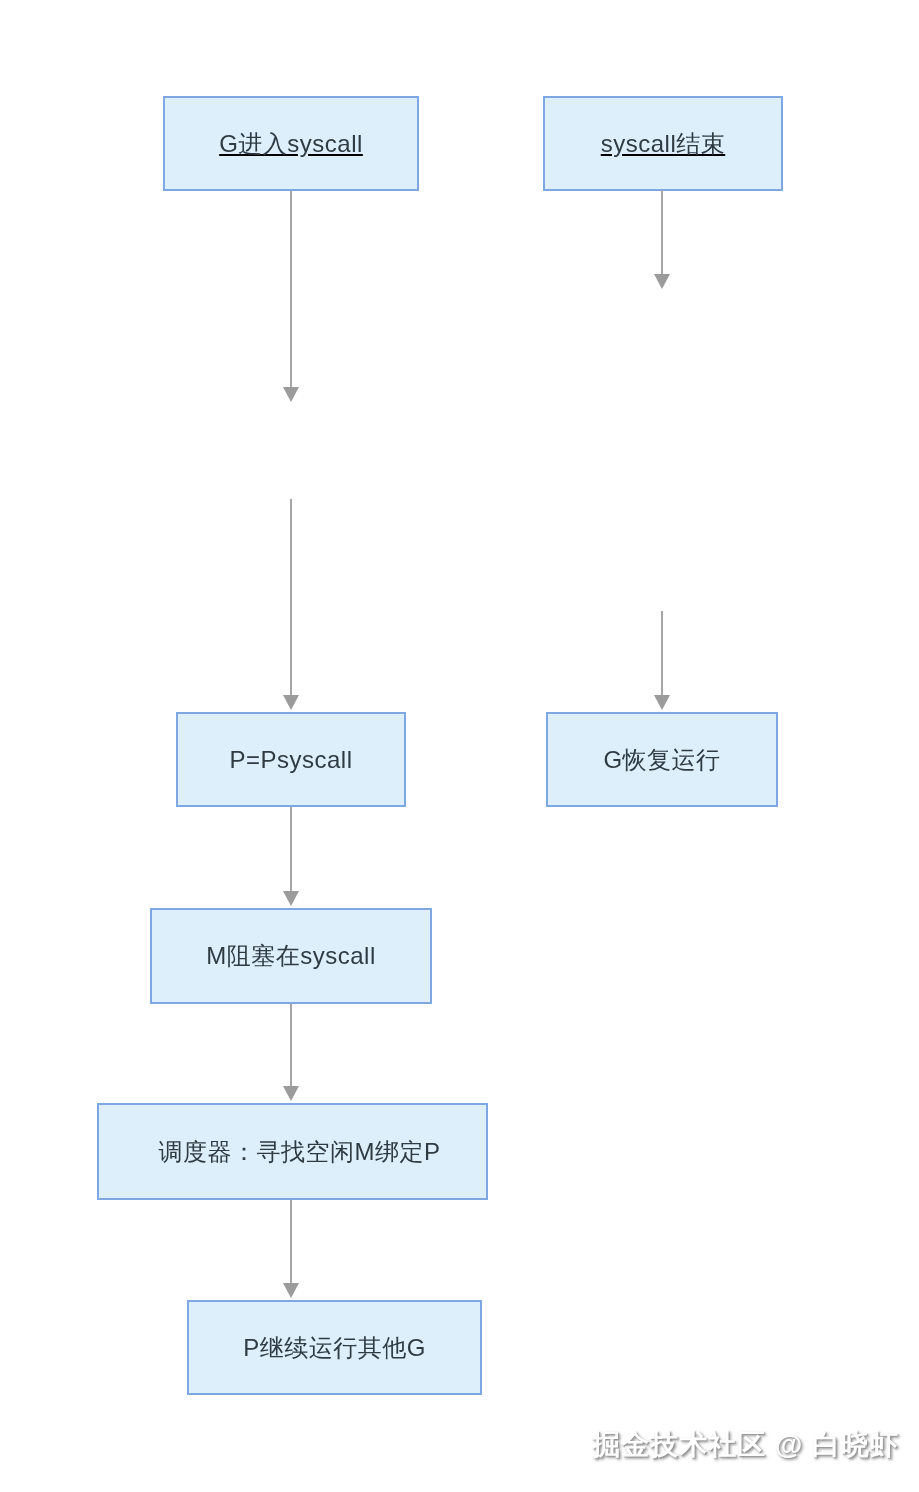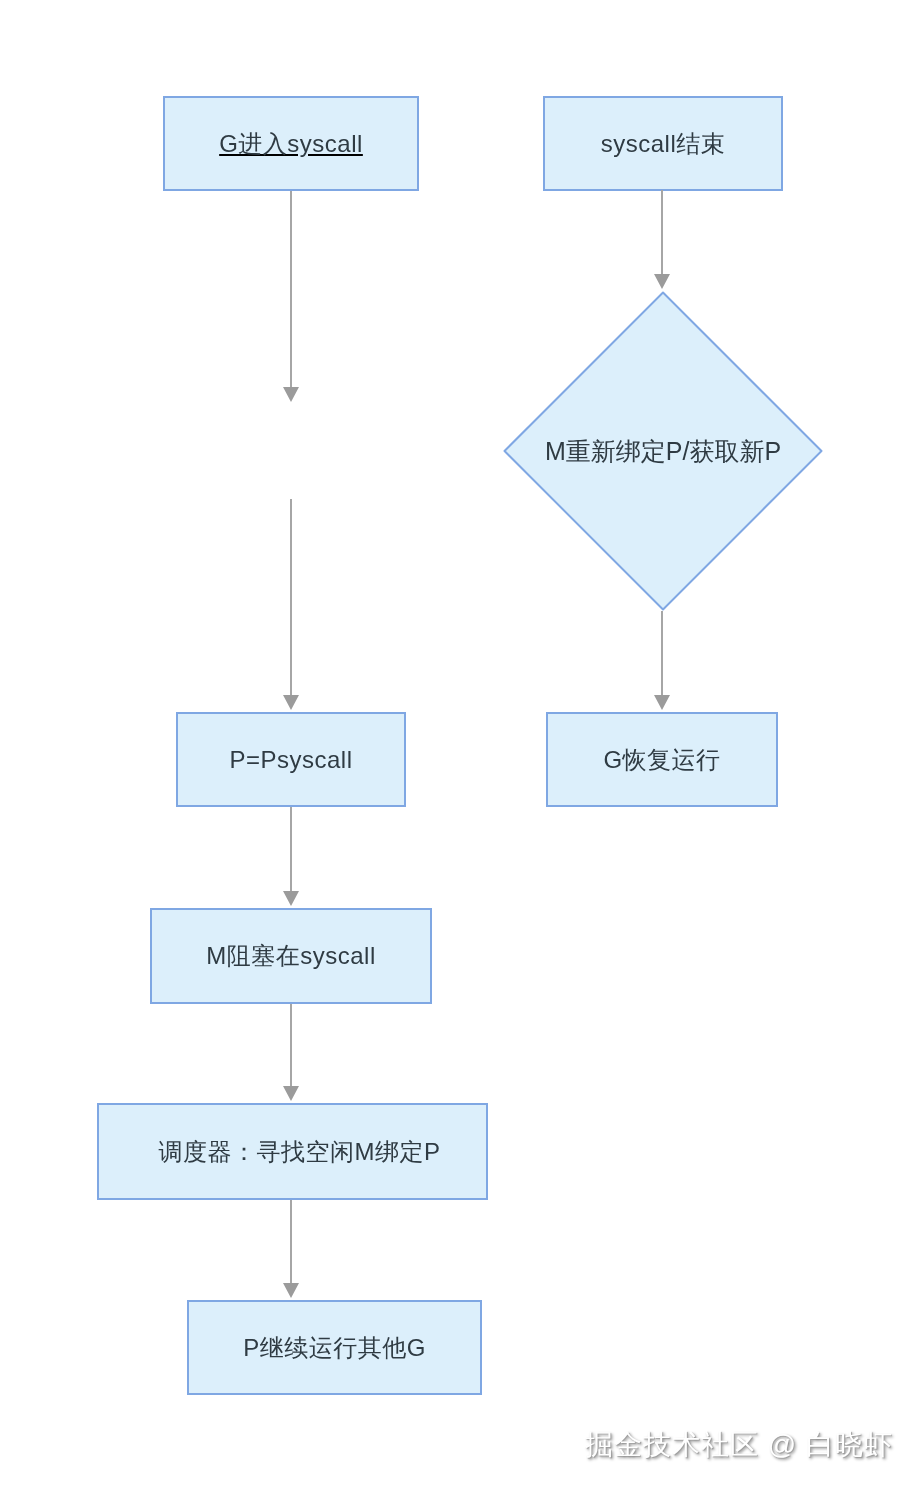--- a/index.html
+++ b/index.html
@@ -66,38 +66,38 @@
     margin-left: -8px;
     width: 0; height: 0;
     border-left: 8px solid transparent;
     border-right: 8px solid transparent;
     border-top: 15px solid #9B9B9B;
   }
 
   
   .watermark {
     position: absolute;
-    right: 26px;
+    right: 20px;
     top: 1426px;
     font-size: 28px;
-    font-weight: normal;
+    font-weight: bold;
     color: #ffffff;
     letter-spacing: 1px;
     text-shadow: 2px 2px 3px #8f8f8f, 1px 1px 1px #a8a8a8;
     white-space: nowrap;
   }
 
   
   #n-l0 { left: 163px; top: 96px;  width: 256px; height: 95px; text-decoration: underline; }
   #n-l1 { left: 179px; top: 404px; width: 225px; height: 95px; }
   #n-l2 { left: 176px; top: 712px; width: 230px; height: 95px; }
   #n-l3 { left: 150px; top: 908px; width: 282px; height: 96px; }
   #n-l4 { left: 97px;  top: 1103px; width: 391px; height: 97px; padding-left: 14px; }
   #n-l5 { left: 143px; top: 1300px; width: 295px; height: 95px; margin-left: 44px; }
-  #n-r0 { left: 543px; top: 96px;  width: 240px; height: 95px; }
+  #n-r0 { left: 543px; top: 96px;  width: 240px; height: 95px; text-decoration: underline; }
   #n-r2 { left: 546px; top: 712px; width: 232px; height: 95px; justify-content: center; }
 
   
   #a-l0 { left: 283px; top: 191px;  height: 211px; }
   #a-l1 { left: 283px; top: 499px;  height: 211px; }
   #a-l2 { left: 283px; top: 807px;  height: 99px;  }
   #a-l3 { left: 283px; top: 1004px; height: 97px;  }
   #a-l4 { left: 283px; top: 1200px; height: 98px;  }
   #a-r0 { left: 654px; top: 190px;  height: 99px;  }
   #a-r1 { left: 654px; top: 611px;  height: 99px;  }
@@ -120,26 +120,20 @@
     <span class="node-label">调度器：寻找空闲M绑定P</span>
   </div>
   <div class="node rect" id="n-l5">
     <span class="node-label">P继续运行其他G</span>
   </div>
 
   <div class="node rect" id="n-r0">
     <span class="node-label">syscall结束</span>
   </div>
 
-  <div class="diamond-wrap">
-    <svg width="320" height="320" viewBox="0 0 320 320">
-      <polygon points="160,1.5 318.5,160 160,318.5 1.5,160" fill="#DCEFFB" stroke="#7FA7E3" stroke-width="2" stroke-linejoin="round"></polygon>
-    </svg>
-    <div class="diamond-label">M重新绑定P/获取新P</div>
-  </div>
 
   <div class="node rect" id="n-r2">
     <span class="node-label">G恢复运行</span>
   </div>
 
   <div class="arrow" id="a-l0">
       <span class="line"></span>
       <span class="head"></span>
     </div>
   <div class="arrow" id="a-l1">

